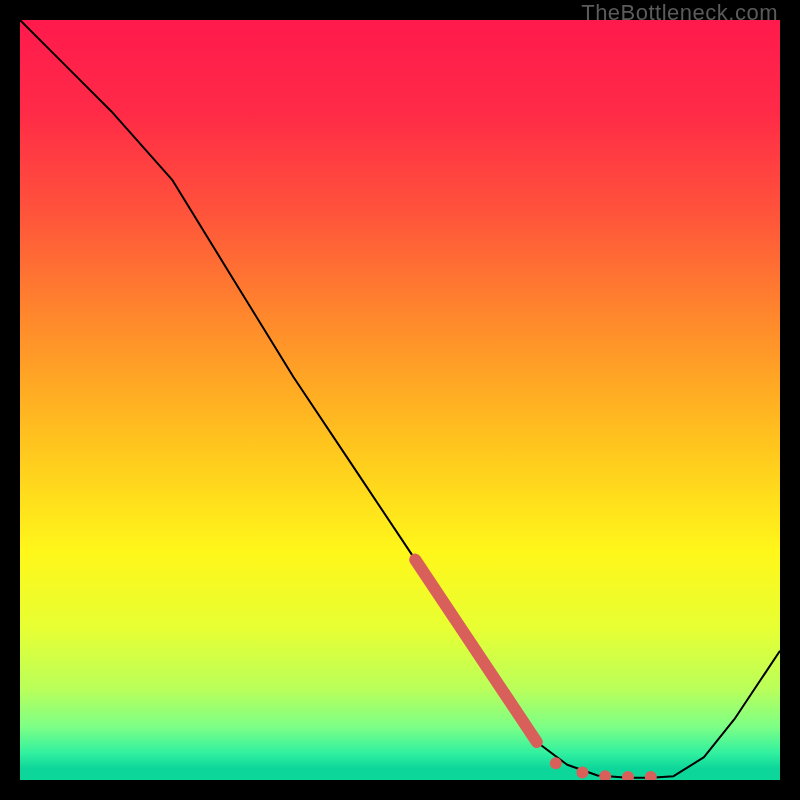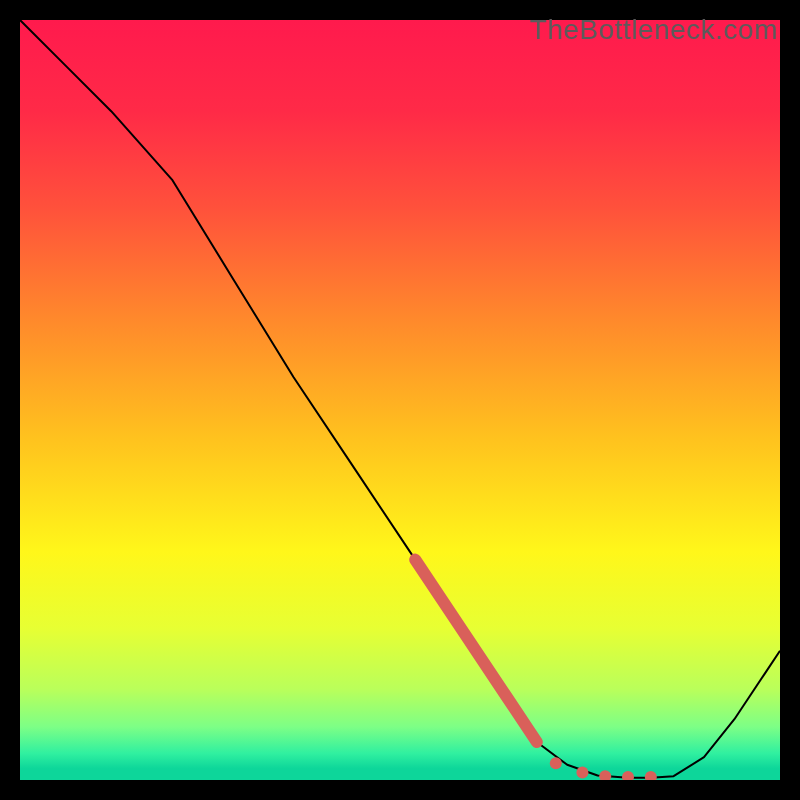--- a/index.html
+++ b/index.html
@@ -14,23 +14,23 @@
     position: absolute;
     left: 20px;
     top: 20px;
     width: 760px;
     height: 760px;
     background: #000;
   }
   .watermark {
     position: absolute;
     right: 22px;
-    top: 14px;
+    top: 0px;
     font-family: Arial, Helvetica, sans-serif;
-    font-size: 28px;
+    font-size: 22px;
     font-weight: 500;
     color: #5b5b5b;
     letter-spacing: 0.5px;
   }
   svg { display: block; }
 </style>
 </head>
 <body>
 
 <div class="frame">

